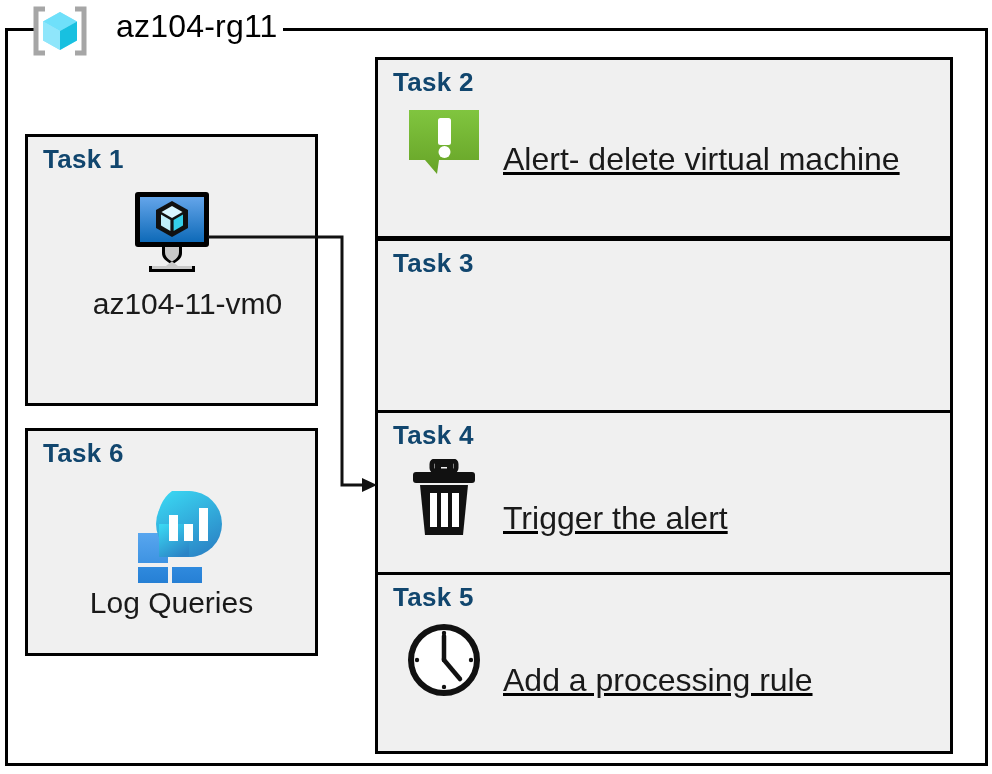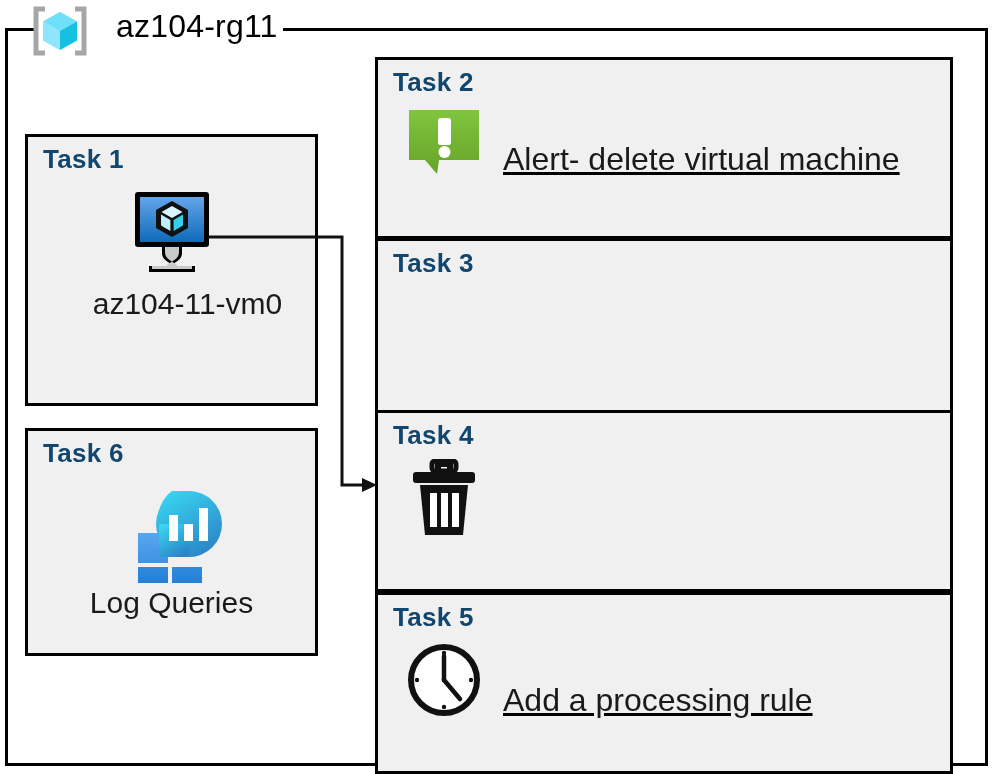--- a/index.html
+++ b/index.html
@@ -37,21 +37,21 @@
   #task1 .icon-wrap{top:52px;}
   #task1 .caption{top:150px;padding-left:32px;}
 
   #task6{left:25px;top:428px;height:228px;}
   #task6 .icon-wrap{top:52px;}
   #task6 .caption{top:155px;}
 
   #task2{left:375px;top:57px;}
   #task3{left:375px;top:238px;}
   #task4{left:375px;top:410px;}
-  #task5{left:375px;top:592px;}
+  #task5{left:375px;top:572px;}
 
   
   #conn{position:absolute;left:0;top:0;width:992px;height:774px;pointer-events:none;}
 </style>
 </head>
 <body>
 
 <div id="rg-frame"></div>
 <div id="rg-top-left"></div>
 <div id="rg-top-right"></div>
@@ -168,20 +168,21 @@
         <rect x="21" y="2" width="24" height="10" rx="3" fill="none" stroke="#111" stroke-width="5"></rect>
 
         <rect x="2" y="13" width="62" height="11" rx="3" fill="#111"></rect>
 
         <path d="M9 26 h48 l-5 50 H14 Z" fill="#111"></path>
         <rect x="19" y="34" width="7" height="34" fill="#fff"></rect>
         <rect x="30" y="34" width="7" height="34" fill="#fff"></rect>
         <rect x="41" y="34" width="7" height="34" fill="#fff"></rect>
       </svg>
     </div>
+    <div class="lbl">Trigger the alert</div>
   </div>
 </div>
 
 <div class="card right" id="task5">
   <div class="card-title">Task 5</div>
   <div class="row">
     <div class="ic">
       <svg viewBox="0 0 78 78" width="78" height="78">
         <circle cx="39" cy="39" r="33" fill="#fff" stroke="#111" stroke-width="6"></circle>
         <circle cx="39" cy="12" r="2.2" fill="#111"></circle>

